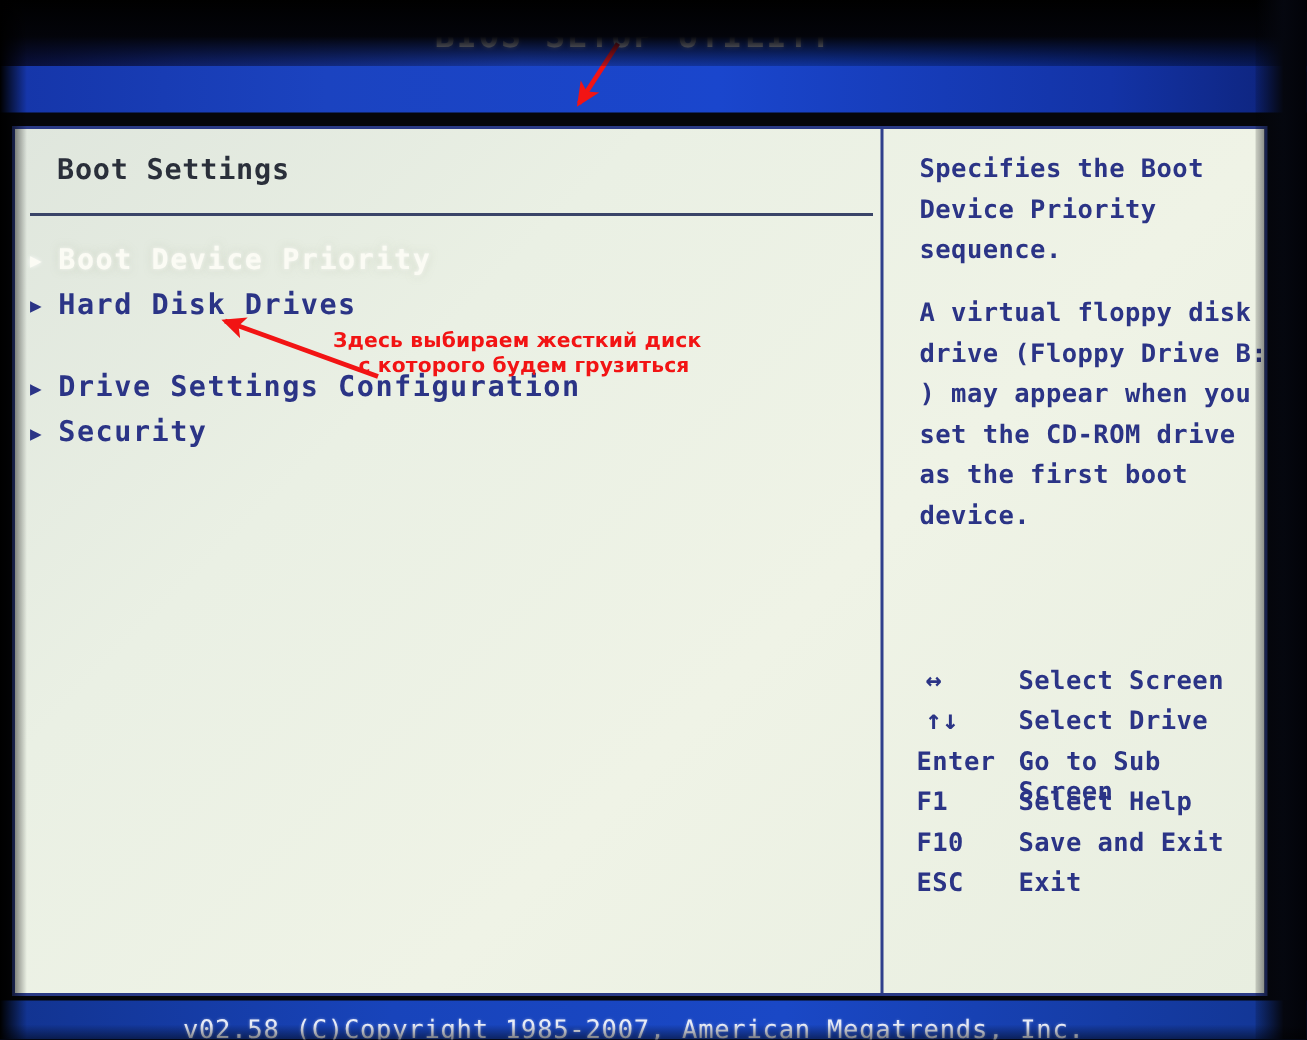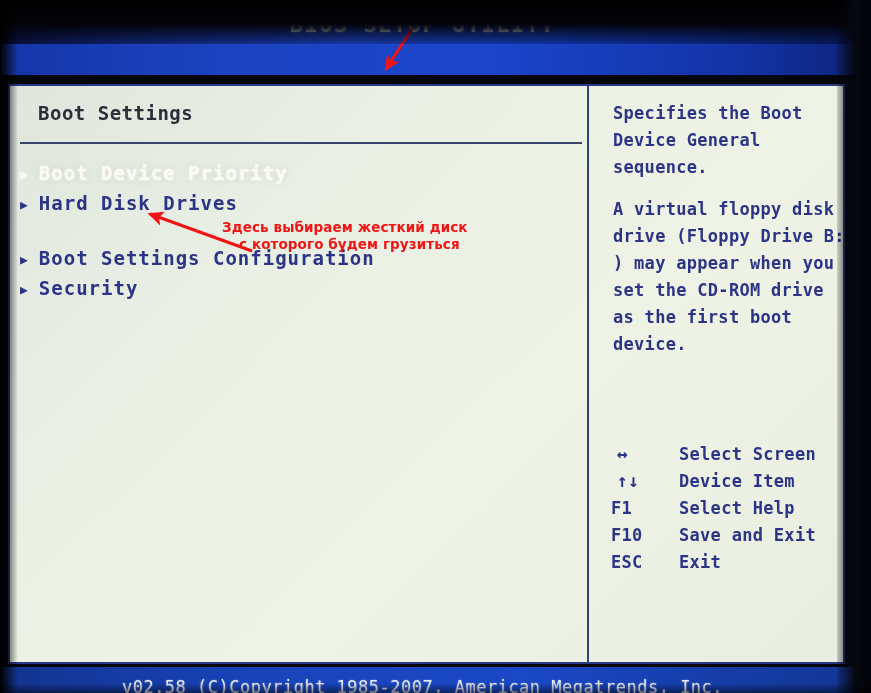--- a/index.html
+++ b/index.html
@@ -188,48 +188,52 @@
         <span>Boot Device Priority</span>
       </div>
 
       <div class="menu-item normal" style="top:106px;">
         <span class="tri">▶</span>
         <span>Hard Disk Drives</span>
       </div>
 
       <div class="menu-item normal" style="top:161px;">
         <span class="tri">▶</span>
-        <span>Boot Settings Configuration</span>
+        <span>Drive Settings Configuration</span>
       </div>
 
       <div class="menu-item normal" style="top:191px;">
         <span class="tri">▶</span>
         <span>Security</span>
       </div>
 
     </div>
 
     <div id="right-panel">
 
-      <div class="help-para" style="top:14px;">Specifies the Boot Device General sequence.</div>
+      <div class="help-para" style="top:14px;">Specifies the Boot Device Priority sequence.</div>
 
       <div class="help-para" style="top:110px;">A virtual floppy disk drive (Floppy Drive B: ) may appear when you set the CD-ROM drive as the first boot device.</div>
 
       <div id="keylegend">
 
         <div class="key-row">
           <span class="key-name sym">↔</span>
           <span class="key-desc">Select Screen</span>
         </div>
 
         <div class="key-row">
           <span class="key-name sym">↑↓</span>
-          <span class="key-desc">Device Item</span>
-        </div>
-
+          <span class="key-desc">Select Drive</span>
+        </div>
+
+        <div class="key-row">
+          <span class="key-name">Enter</span>
+          <span class="key-desc">Go to Sub Screen</span>
+        </div>
 
         <div class="key-row">
           <span class="key-name">F1</span>
           <span class="key-desc">Select Help</span>
         </div>
 
         <div class="key-row">
           <span class="key-name">F10</span>
           <span class="key-desc">Save and Exit</span>
         </div>

